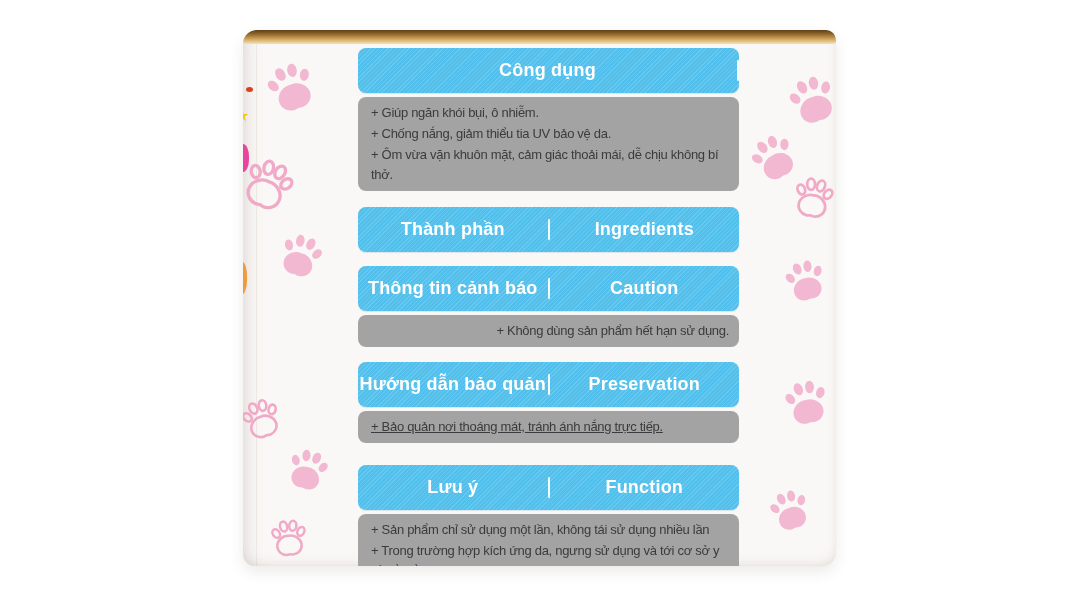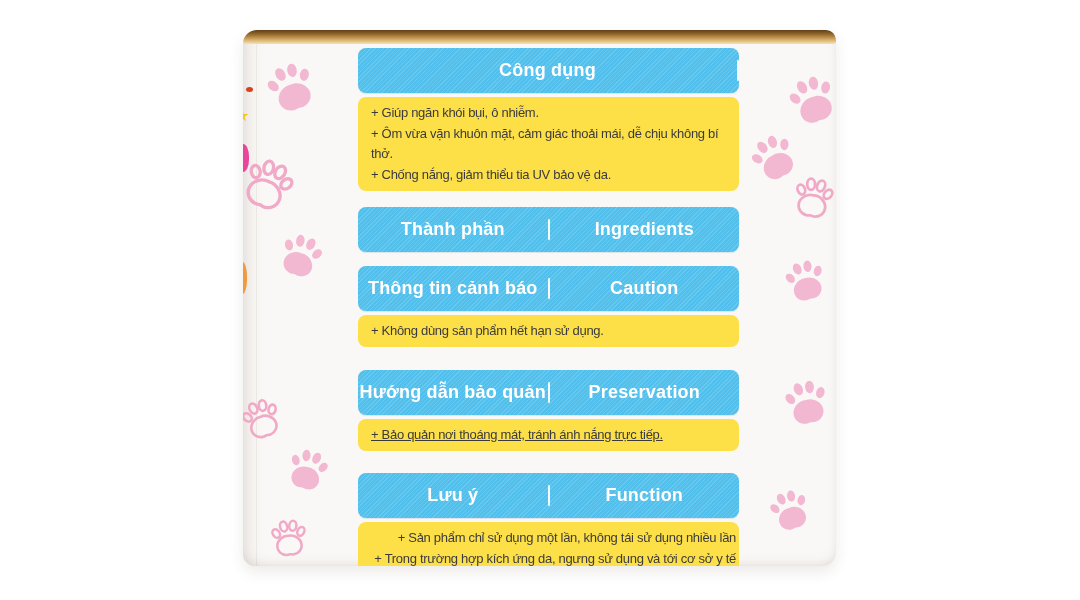--- a/index.html
+++ b/index.html
@@ -45,35 +45,35 @@
     height:45px; border-radius:8px;
     background-color:#55c3ef;
     background-image:repeating-linear-gradient(135deg, rgba(255,255,255,0.10) 0 1px, rgba(40,110,160,0.05) 1px 3px);
     display:flex; align-items:center;
     color:#ffffff; font-size:18px; font-weight:bold; letter-spacing:0.2px;
     box-shadow:0 1px 1px rgba(80,140,180,0.18);
   }
   .head-half { flex:1; text-align:center; white-space:nowrap; }
   .head-div { width:2px; height:21px; background:rgba(255,255,255,0.95); border-radius:1px; flex:0 0 auto; }
   .sec-body {
-    margin-top:4px; border-radius:8px; background:#fde047;
-    padding:5px 3px 5px 13px;
+    margin-top:4px; border-radius:8px; background:#a3a3a3;
+    padding:5px 10px 5px 13px;
     color:#3b3b3d; font-size:13px; letter-spacing:-0.3px; line-height:20px;
   }
   .bullet { margin:1px 0; }
 
   .sec:nth-child(1) .sec-body { min-height:78px; }
   .sec:nth-child(2) { margin-top:16px; }
   .sec:nth-child(2) .sec-body { min-height:42px; }
   .sec:nth-child(3) { margin-top:14px; }
-  .sec:nth-child(3) .sec-body { min-height:21px; }
-  .sec:nth-child(4) { margin-top:23px; }
+  .sec:nth-child(3) .sec-body { min-height:21px;text-align:right; }
+  .sec:nth-child(4) { margin-top:15px; }
   .sec:nth-child(4) .sec-body { min-height:21px;text-decoration:underline; }
   .sec:nth-child(5) { margin-top:22px; }
-  .sec:nth-child(5) .sec-body { min-height:62px;text-align:right; }
+  .sec:nth-child(5) .sec-body { min-height:62px; }
 </style>
 </head>
 <body>
 
 <div class="stage">
   <div class="box">
     <div class="lip"></div>
     <div class="crease"></div>
     <div id="paw-layer">
         <svg viewBox="0 0 100 100" class="paw" style="left: 21px; top: 32px; width: 56px; height: 56px; transform: rotate(-20deg); opacity: 0.85;">
@@ -192,22 +192,22 @@
         <div class="edge-mark" style="background: rgb(240, 154, 64); border-radius: 45%; width: 10px; height: 32px; left: -6px; top: 232px;"></div>
       </div>
     <div class="column" id="sections">
   <section class="sec">
     <header class="sec-head">
       <span class="head-half">Công dụng</span>
       <span class="head-div"></span>
     </header>
     <div class="sec-body">
             <div class="bullet">+ Giúp ngăn khói bụi, ô nhiễm.</div>
+            <div class="bullet">+ Chống nắng, giảm thiểu tia UV bảo vệ da.</div>
             <div class="bullet">+ Ôm vừa vặn khuôn mặt, cảm giác thoải mái, dễ chịu không bí thở.</div>
-            <div class="bullet">+ Chống nắng, giảm thiểu tia UV bảo vệ da.</div>
           </div>
   </section>
 
   <section class="sec">
     <header class="sec-head">
       <span class="head-half">Thành phần</span>
       <span class="head-div"></span>
       <span class="head-half">Ingredients</span>
     </header>
   </section>

